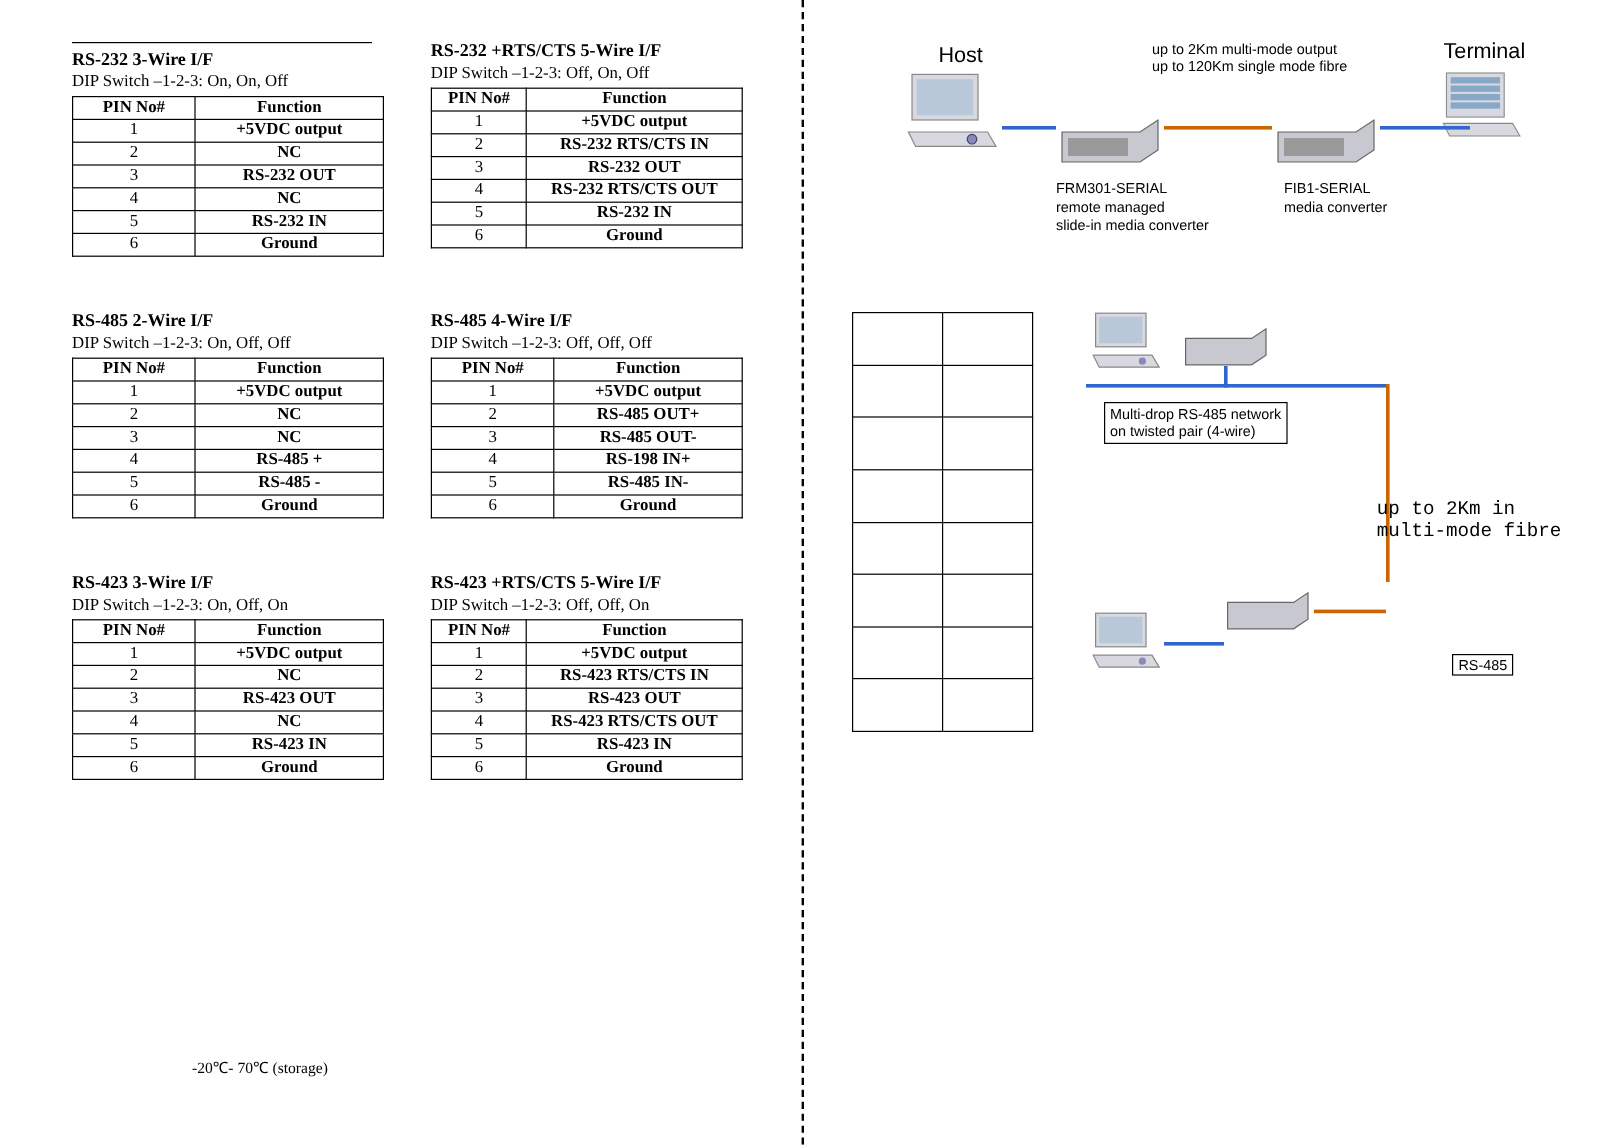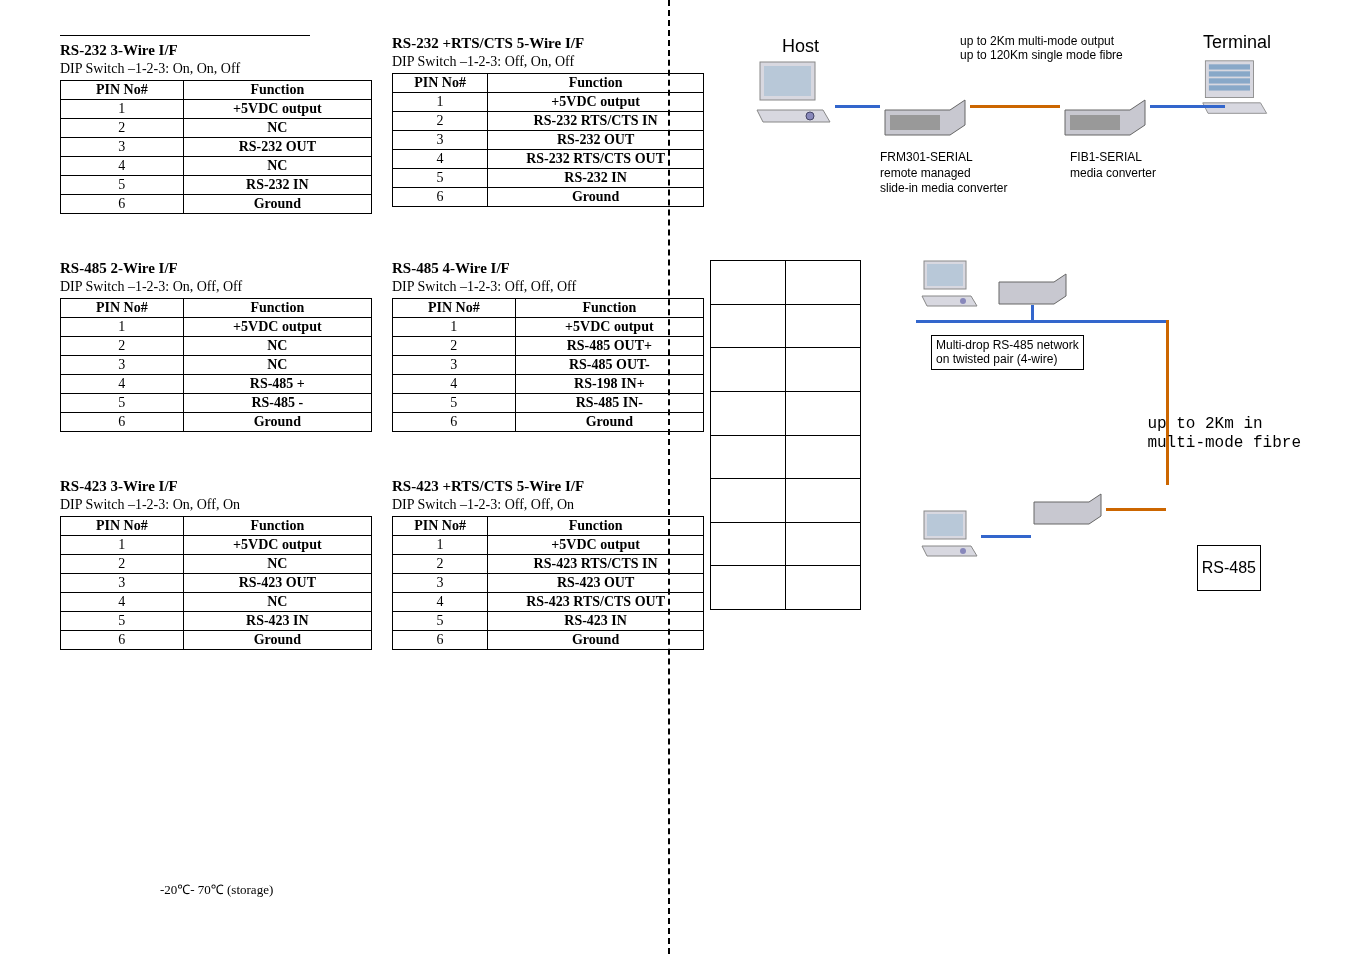--- a/index.html
+++ b/index.html
@@ -4,43 +4,43 @@
   <style>
     * { margin: 0; padding: 0; box-sizing: border-box; }
     body { font-family: "Times New Roman", serif; font-size: 14px; background: #fff; width: 1351px; height: 954px; position: relative; }
     .page { display: flex; height: 100%; }
     .left-half { width: 670px; padding: 35px 30px 30px 60px; border-right: 2px dashed #000; }
     .right-half { width: 681px; padding: 20px 40px; }
     .tables-grid { display: grid; grid-template-columns: 1fr 1fr; gap: 46px 20px; }
     .table-block { }
     .table-title { font-weight: bold; font-size: 15px; margin-bottom: 2px; }
     .table-sub { font-size: 14px; margin-bottom: 3px; }
-    table.pin { border-collapse: collapse; width: 312px; }
+    table.pin { border-collapse: collapse; width: 260px; }
     table.pin th, table.pin td { border: 1px solid #000; padding: 1px 8px; text-align: center; font-size: 14px; }
     table.pin th { font-weight: bold; }
     table.pin td.func { font-weight: bold; }
     .hr-top { border: none; border-top: 1.5px solid #000; width: 250px; margin-bottom: 6px; }
     .temp-block { margin-top: 230px; margin-left: 100px; font-size: 13px; }
     
     .diagram1 { position: relative; height: 200px; }
     .host-label { position: absolute; left: 72px; top: 16px; font-size: 18px; font-family: Arial, sans-serif; }
     .terminal-label { position: absolute; right: 40px; top: 12px; font-size: 18px; font-family: Arial, sans-serif; }
     .fiber-text { position: absolute; left: 250px; top: 14px; font-size: 12px; font-family: Arial, sans-serif; line-height: 1.2; }
     .frm-text { position: absolute; left: 170px; top: 130px; font-size: 12px; font-family: Arial, sans-serif; line-height: 1.3; }
     .fib-text { position: absolute; left: 360px; top: 130px; font-size: 12px; font-family: Arial, sans-serif; line-height: 1.3; }
     .monitor { position: absolute; width: 80px; height: 65px; }
     .monitor svg { width: 100%; height: 100%; }
     .device { position: absolute; width: 90px; height: 45px; }
-    .diagram2-wrap { display: flex; margin-top: 40px; gap: 30px; }
+    .diagram2-wrap { display: flex; margin-top: 40px; gap: 19px; }
     .blank-table { border-collapse: collapse; }
     .blank-table td { border: 1px solid #000; width: 75px; height: 26px; }
     .diagram2 { position: relative; flex: 1; height: 350px; }
     .multidrop-text { position: absolute; left: 40px; top: 75px; font-size: 12px; font-family: Arial, sans-serif; border: 1px solid #000; padding: 2px 4px; background: #fff; line-height: 1.2; }
     .upto-text { position: absolute; right: 10px; top: 155px; font-size: 16px; font-family: Liberation Mono, monospace; line-height: 1.2; }
-    .rs485-text { position: absolute; right: 50px; top: 285px; font-size: 16px; font-family: Arial, sans-serif; border: 1px solid #000; padding: 13px 4px; background: #fff; }
+    .rs485-text { position: absolute; right: 50px; top: 285px; font-size: 12px; font-family: Arial, sans-serif; border: 1px solid #000; padding: 1px 4px; background: #fff; }
     .small-monitor { position: absolute; width: 60px; height: 50px; }
     .line { position: absolute; background: #3366cc; }
   </style>
 </head>
 <body>
 
 <div class="page">
   <div class="left-half">
     <div class="tables-grid" id="tables-container">
         <div class="table-block">

